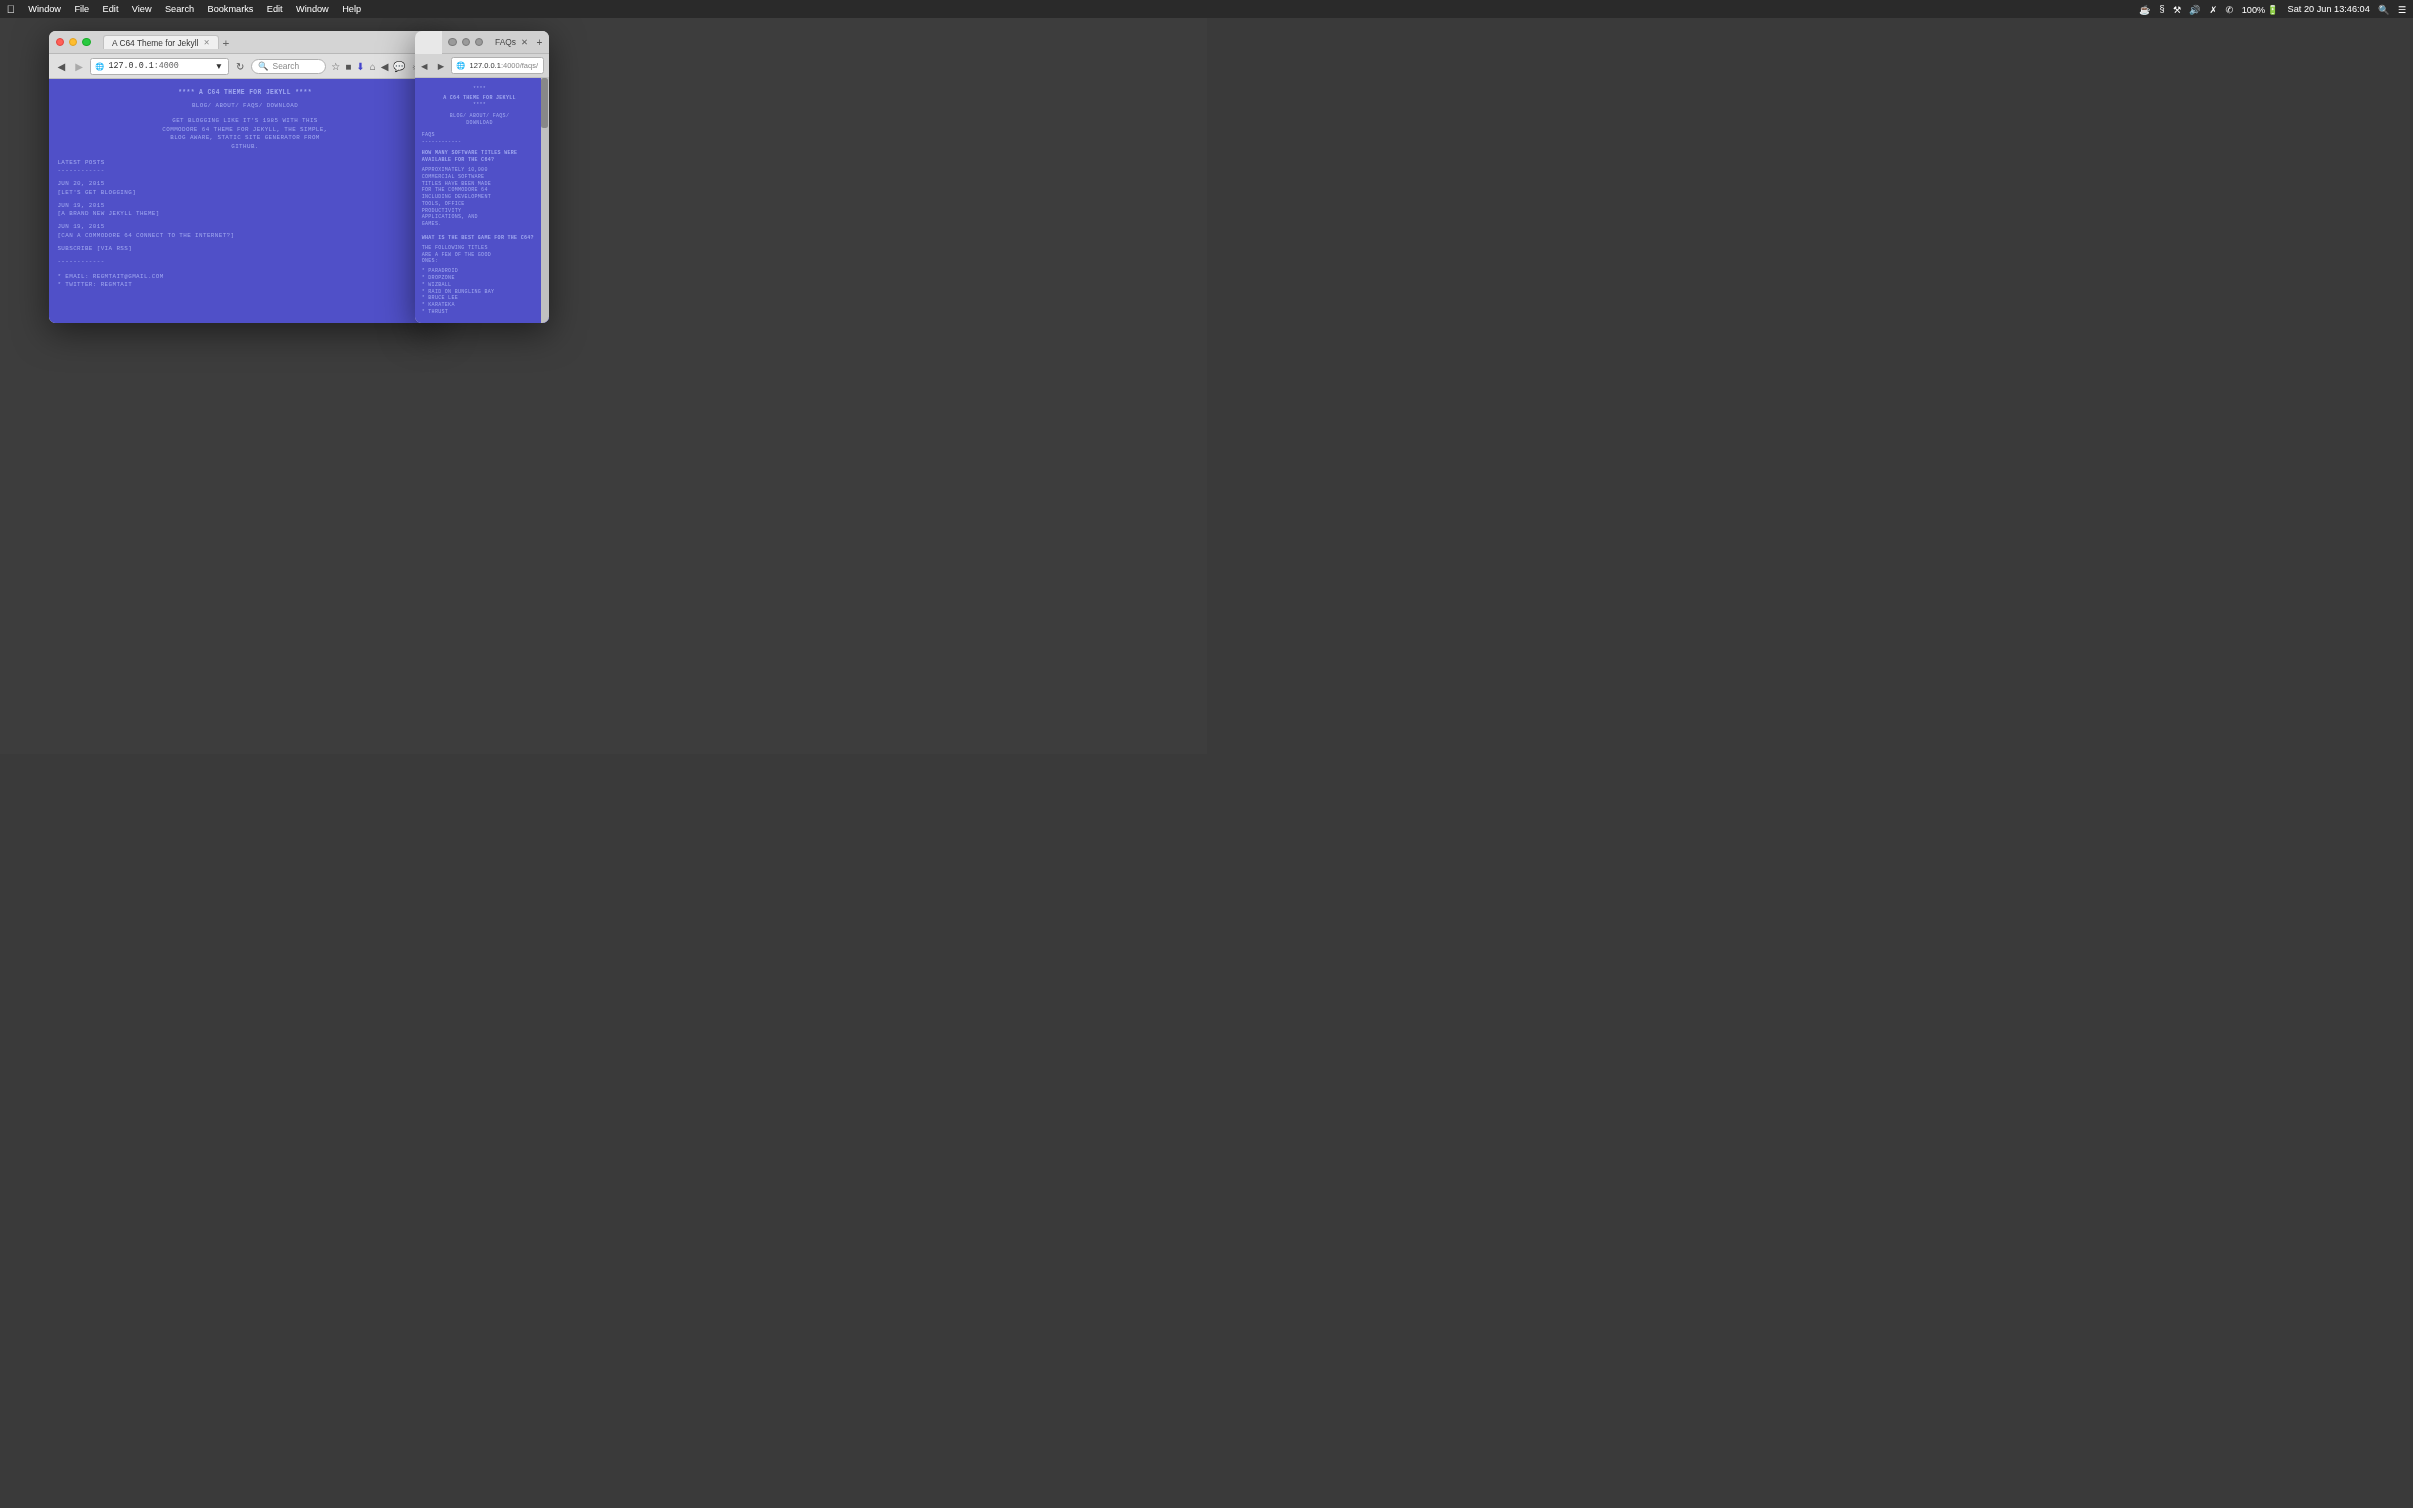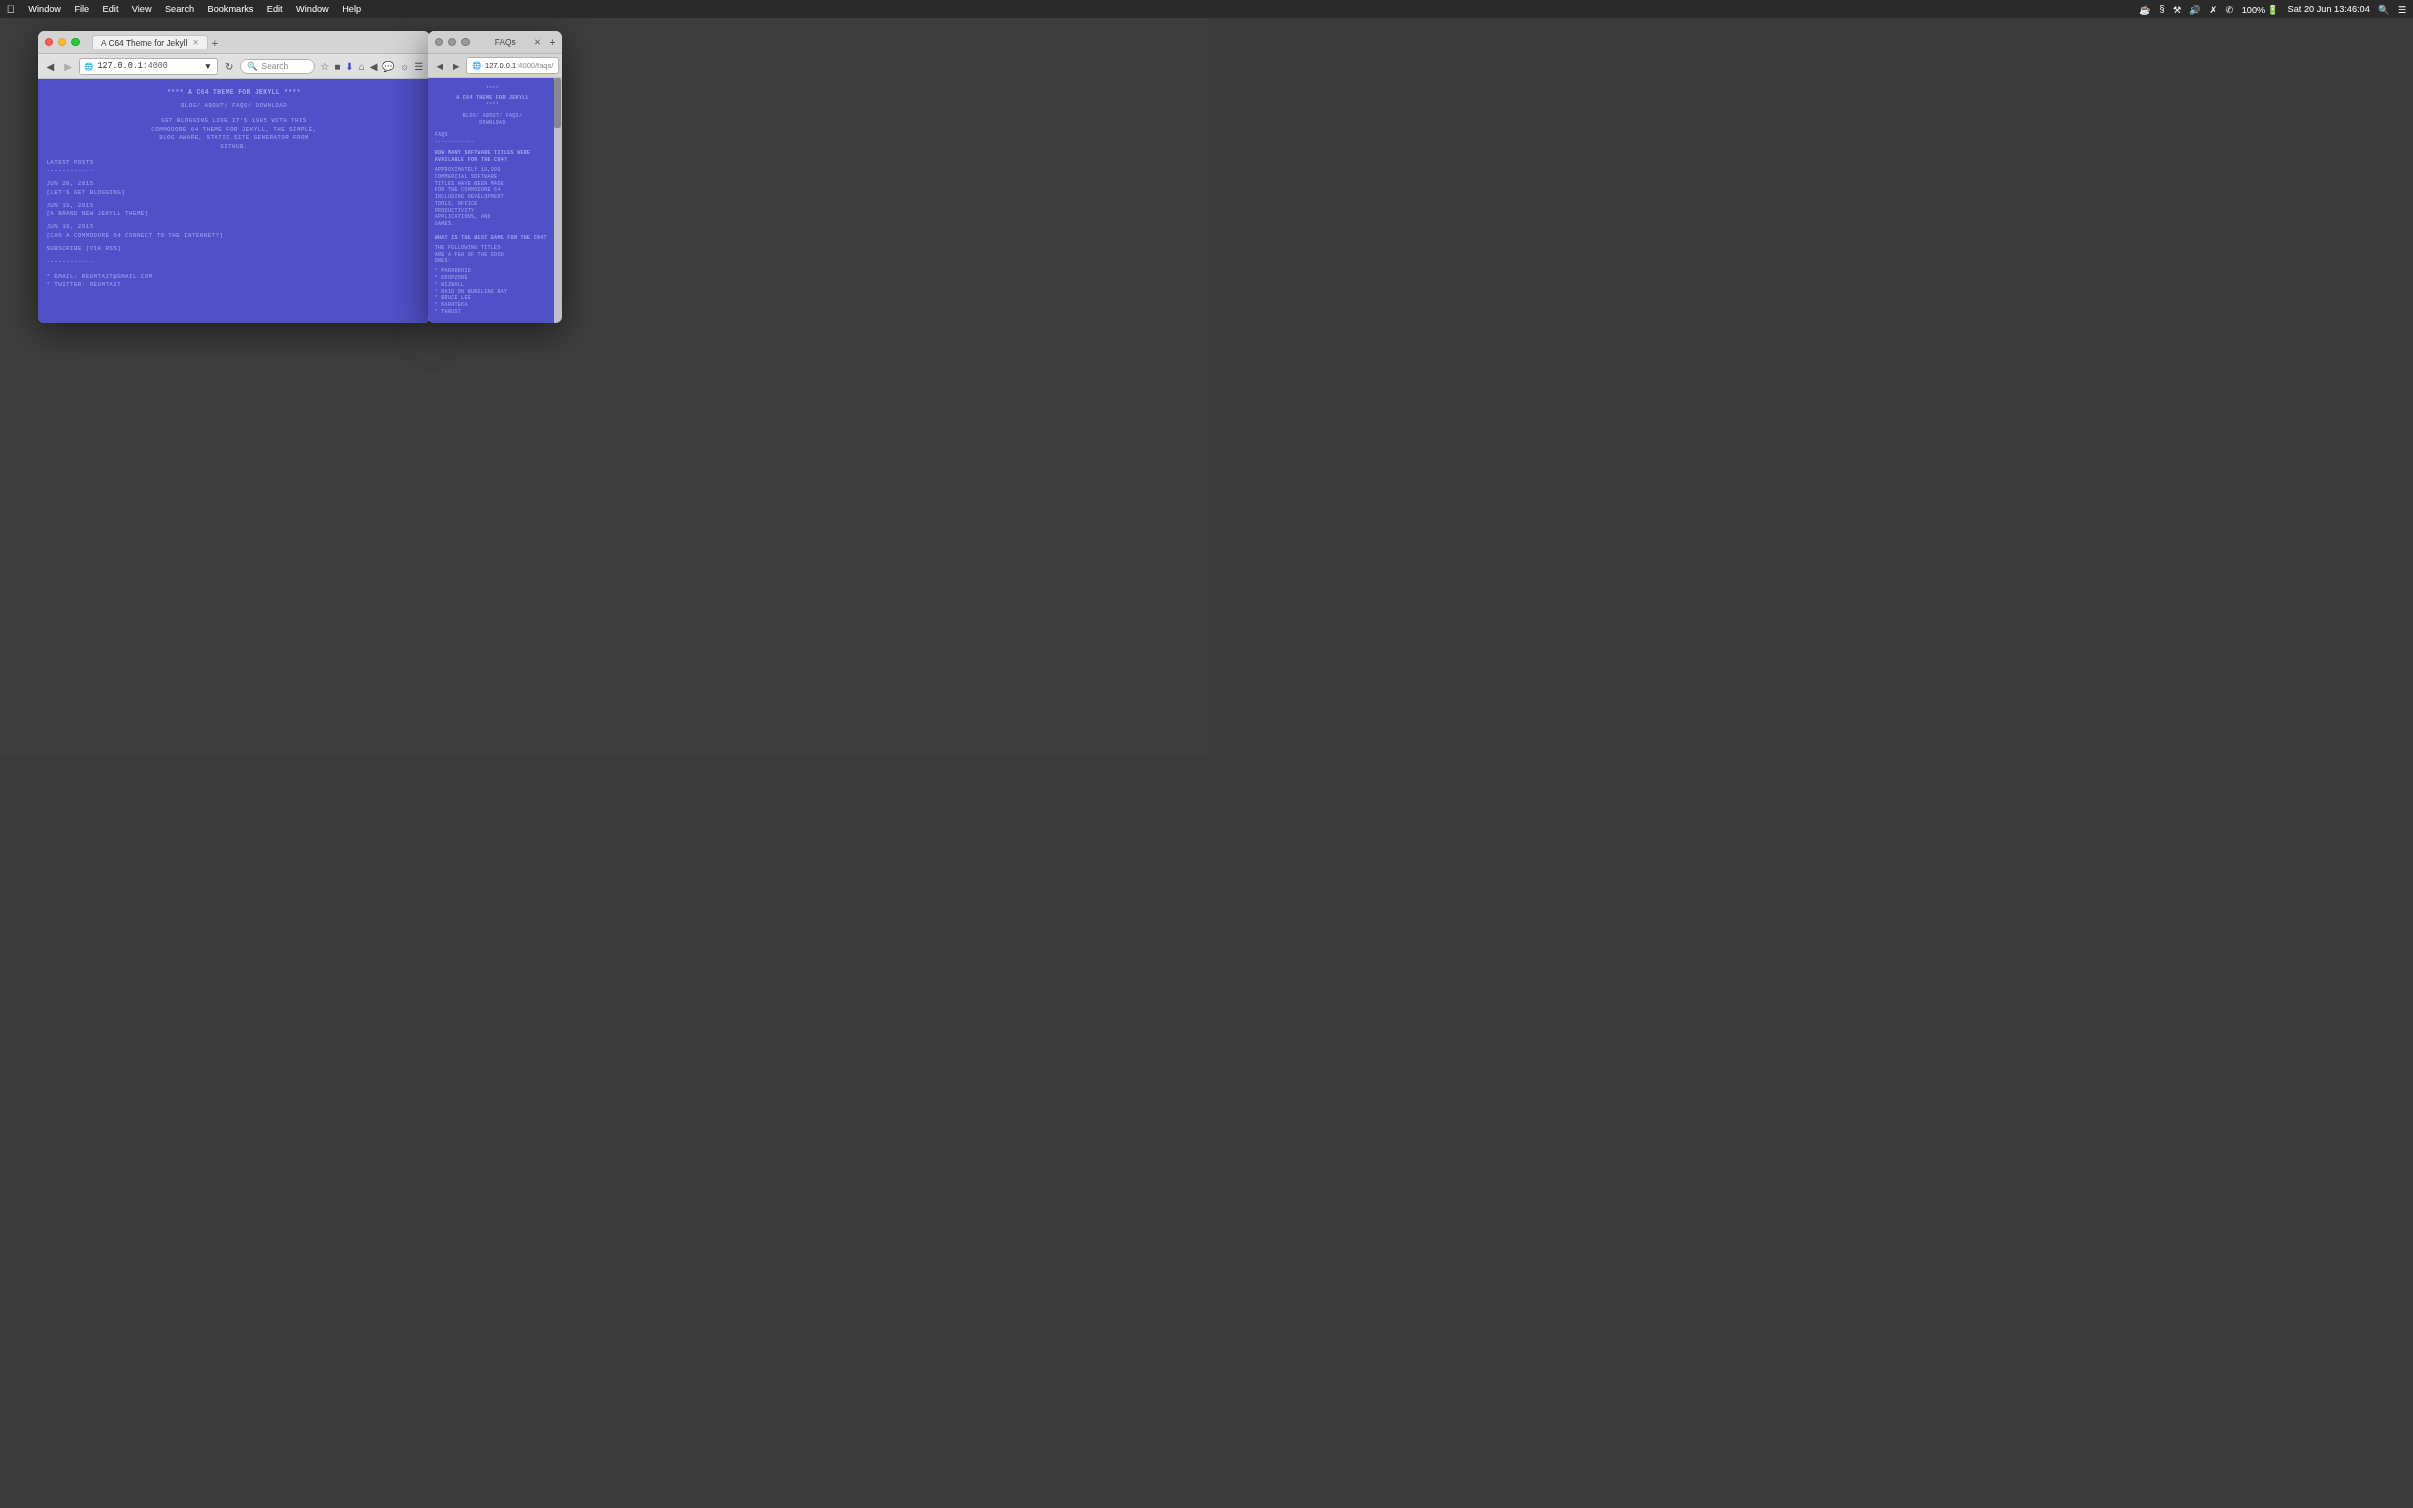--- a/index.html
+++ b/index.html
@@ -51,34 +51,36 @@
 
     
     .browser-window {
       position: absolute;
       background: #e8e8e8;
       border-radius: 6.7px;
       box-shadow: 0 8.4px 34px rgba(0,0,0,0.5);
       overflow: hidden;
       display: flex;
       flex-direction: column;
+      margin-left: 11px;
     }
 
     .window-main {
       left: 38px;
       top: 12.6px;
       width: 392px;
       height: 292px;
     }
 
     .window-faqs {
-      left: 428px;
+      left: 404px;
       top: 12.6px;
       width: 134px;
       height: 292px;
+      align-items: flex-end;
     }
 
     
     .title-bar {
       background: #d4d4d4;
       height: 23.5px;
       display: flex;
       align-items: center;
       padding: 0 6.7px;
       gap: 5px;

